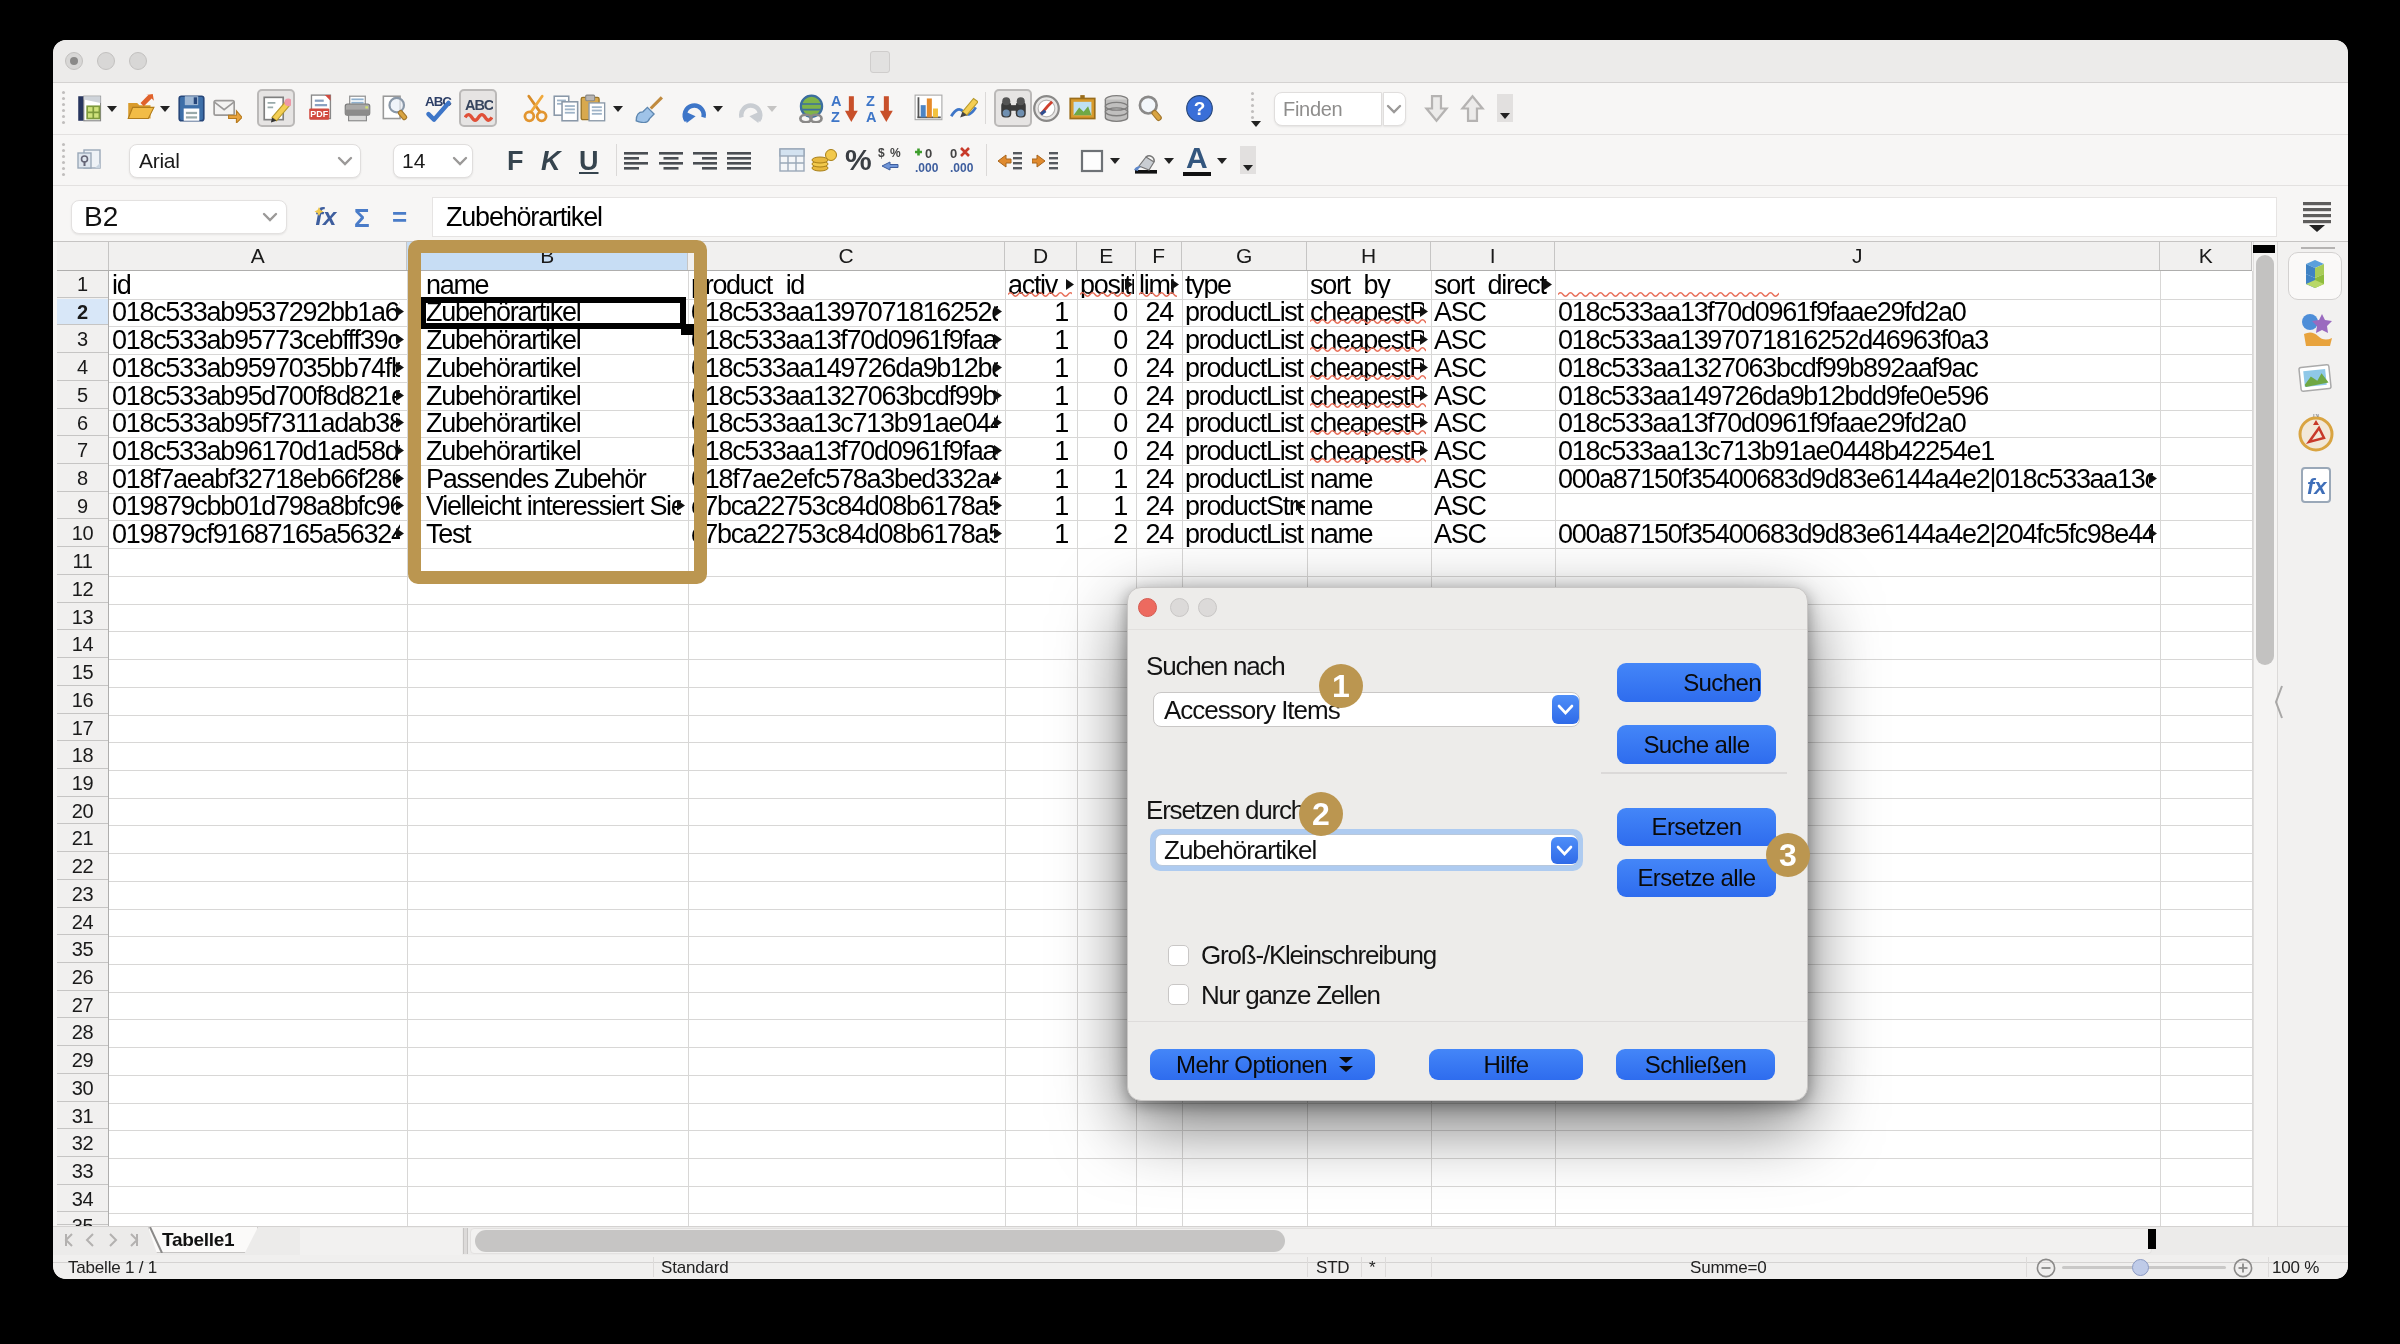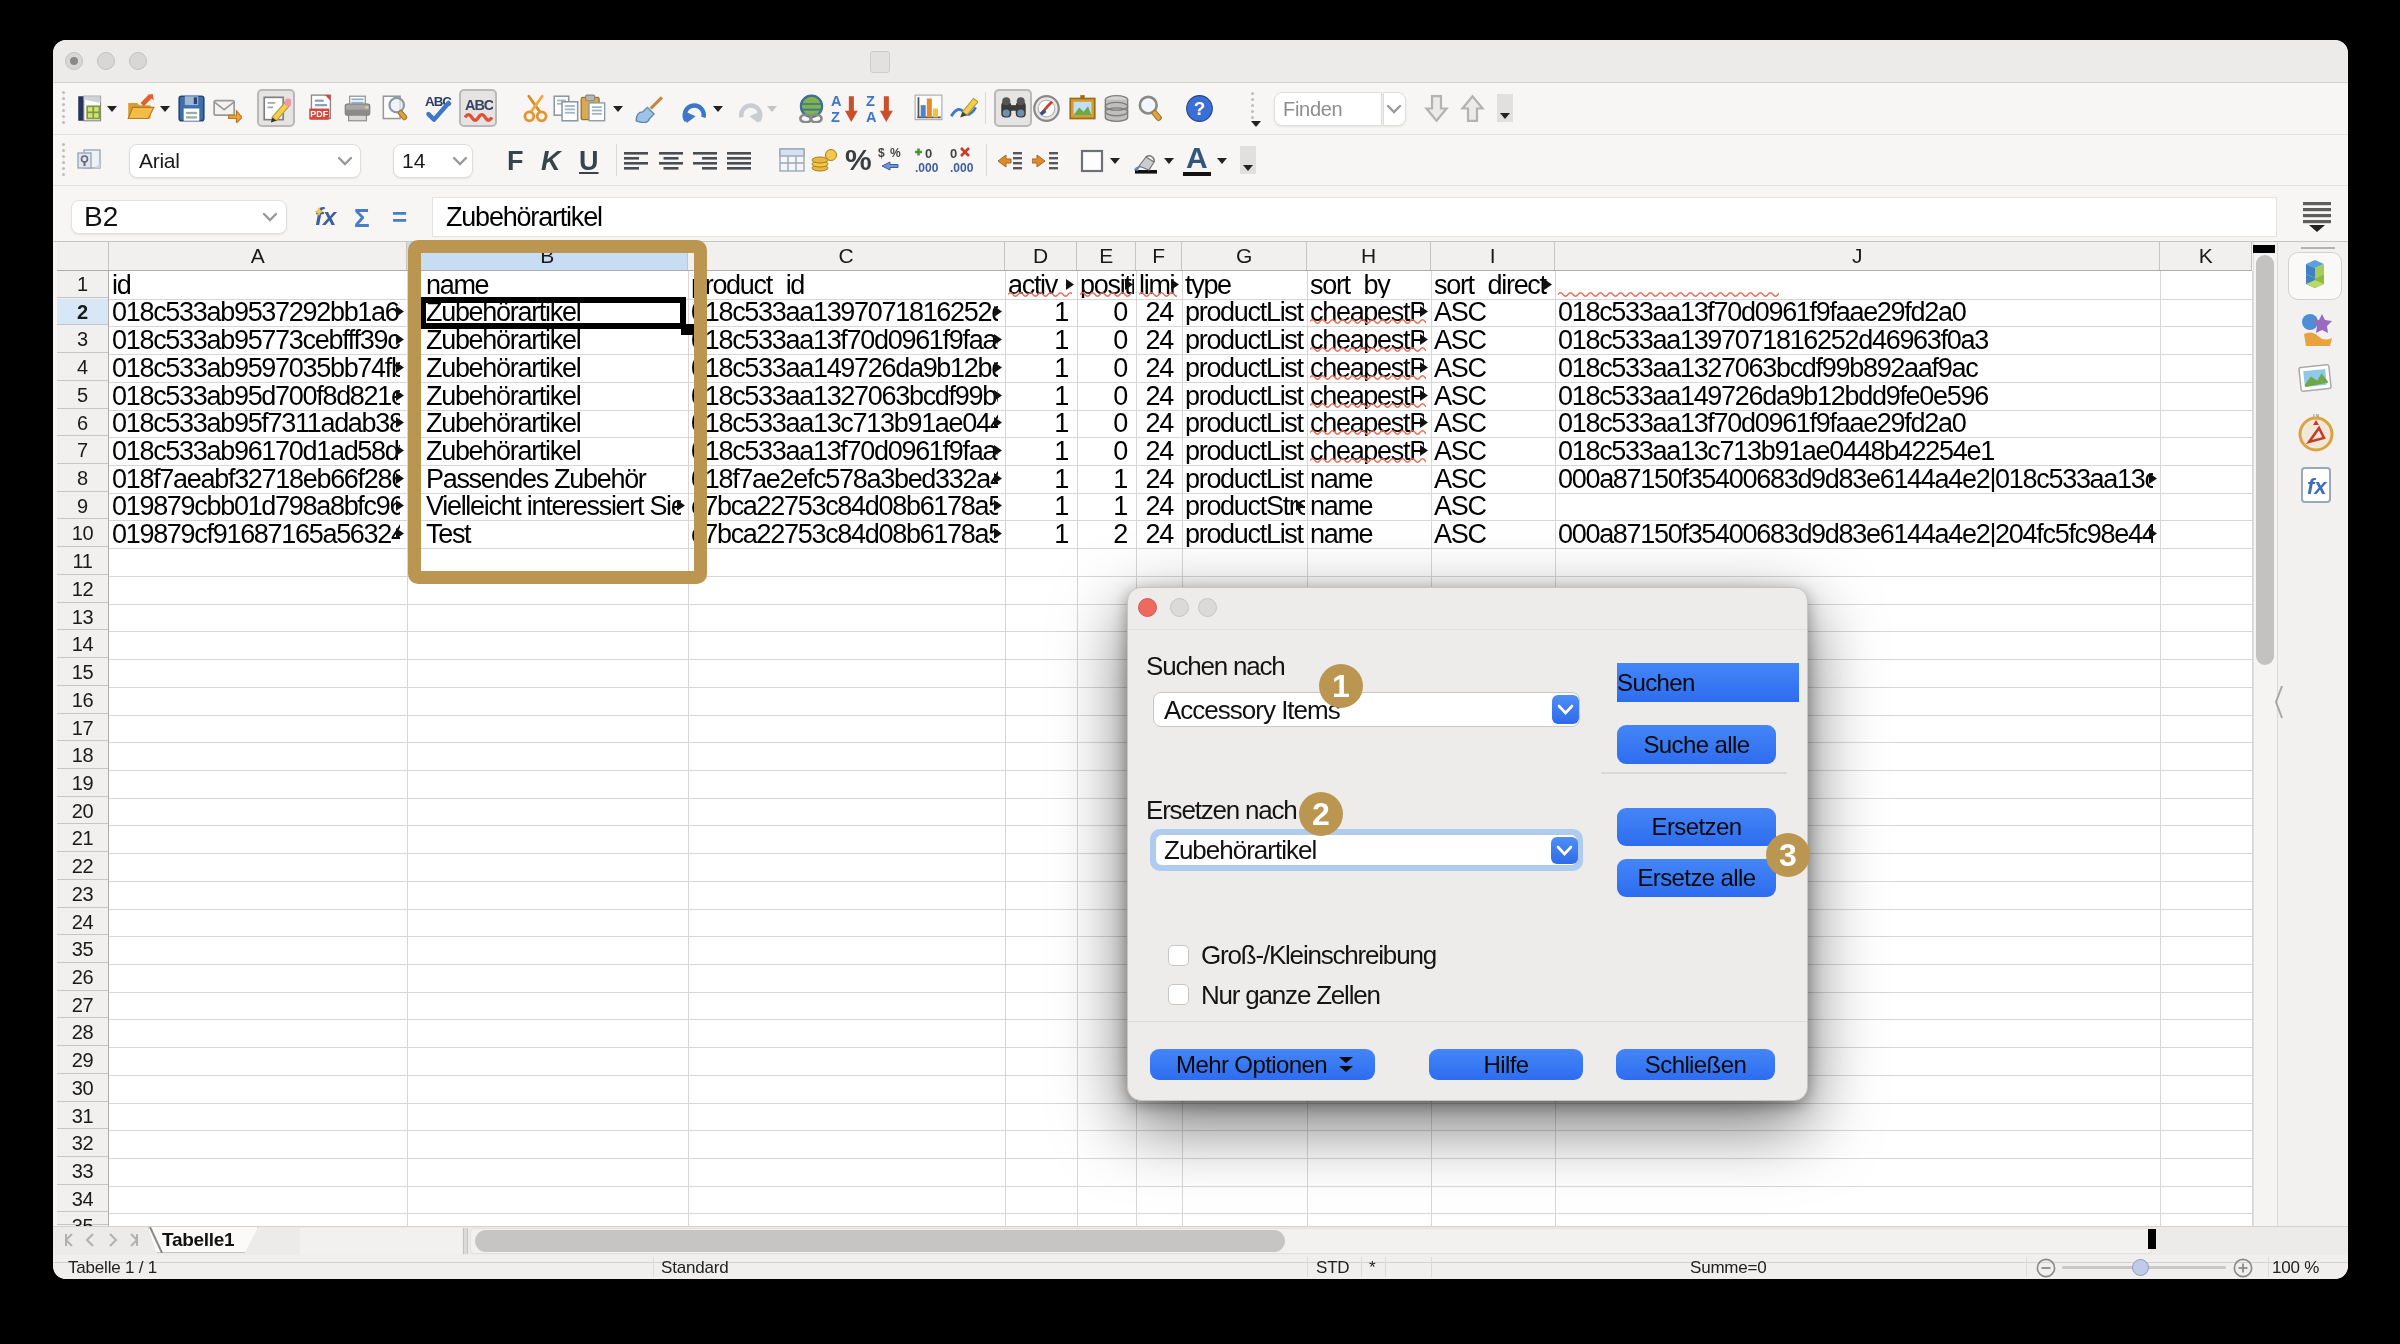--- a/index.html
+++ b/index.html
@@ -788,24 +788,24 @@
 <div class="ab " style="left:1117px;top:558px;width:19px;height:19px;border-radius:50%;background:#DCDAD9;border:1px solid #C8C6C5"></div>
 <div class="ab " style="left:1145px;top:558px;width:19px;height:19px;border-radius:50%;background:#DCDAD9;border:1px solid #C8C6C5"></div>
 <div class="ab " style="left:1075px;top:589px;width:679px;height:1px;background:#E2E0DE"></div>
 <div class="ab" style="left:1093px;top:610px;height:32px;line-height:32px;color:#141414;font-size:26px;letter-spacing:-1.2px">Suchen nach</div>
 <div class="ab " style="left:1100px;top:652px;width:427px;height:35px;background:#fff;border:1.5px solid #C9C7C6;border-radius:8px"></div>
 <div class="ab" style="left:1111px;top:654px;height:32px;line-height:32px;color:#111;font-size:26px;letter-spacing:-1.0px">Accessory Items</div>
 <div class="ab " style="left:1499px;top:655px;width:27px;height:29px;background:linear-gradient(#4E8EF8,#2F6AE8);border-radius:6px"></div>
 <svg class="ab" style="left:1504px;top:663px;" width="17" height="13" viewBox="0 0 17 13">
       <path d="M2 3 L8.5 10 L15 3" fill="none" stroke="#fff" stroke-width="2.6" stroke-linecap="round"></path>
     </svg>
-<div class="ab " style="left:1564px;top:623px;width:182px;height:39px;background:linear-gradient(#4486F8,#2E6CEE);border-radius:0;color:#0A0A0A;font-size:24px;text-align:left;line-height:39px;letter-spacing:-0.6px">Suchen</div>
+<div class="ab " style="left:1564px;top:623px;width:144px;height:39px;background:linear-gradient(#4486F8,#2E6CEE);border-radius:9px;color:#0A0A0A;font-size:24px;text-align:right;line-height:39px;letter-spacing:-0.6px">Suchen</div>
 <div class="ab " style="left:1564px;top:685px;width:159px;height:39px;background:linear-gradient(#4486F8,#2E6CEE);border-radius:9px;color:#0A0A0A;font-size:24px;text-align:center;line-height:39px;letter-spacing:-0.6px">Suche alle</div>
 <div class="ab " style="left:1548px;top:732px;width:186px;height:2px;background:#DBD9D8"></div>
-<div class="ab" style="left:1093px;top:754px;height:32px;line-height:32px;color:#141414;font-size:26px;letter-spacing:-1.2px">Ersetzen nach</div>
+<div class="ab" style="left:1093px;top:754px;height:32px;line-height:32px;color:#141414;font-size:26px;letter-spacing:-1.2px">Ersetzen durch</div>
 <div class="ab " style="left:1097px;top:789px;width:433px;height:42px;background:#AECBF0;border-radius:10px"></div>
 <div class="ab " style="left:1102px;top:794px;width:423px;height:32px;background:#fff;border:1px solid #B8C8DC;border-radius:7px"></div>
 <div class="ab" style="left:1111px;top:794px;height:32px;line-height:32px;color:#111;font-size:26px;letter-spacing:-1.0px">Zubehörartikel</div>
 <div class="ab " style="left:1498px;top:797px;width:27px;height:27px;background:linear-gradient(#4E8EF8,#2F6AE8);border-radius:6px"></div>
 <svg class="ab" style="left:1503px;top:804px;" width="17" height="13" viewBox="0 0 17 13">
       <path d="M2 3 L8.5 10 L15 3" fill="none" stroke="#fff" stroke-width="2.6" stroke-linecap="round"></path>
     </svg>
 <div class="ab " style="left:1564px;top:768px;width:159px;height:38px;background:linear-gradient(#4486F8,#2E6CEE);border-radius:9px;color:#0A0A0A;font-size:24px;text-align:center;line-height:38px;letter-spacing:-0.6px">Ersetzen</div>
 <div class="ab " style="left:1564px;top:819px;width:159px;height:38px;background:linear-gradient(#4486F8,#2E6CEE);border-radius:9px;color:#0A0A0A;font-size:24px;text-align:center;line-height:38px;letter-spacing:-0.6px">Ersetze alle</div>
 <div class="ab " style="left:1115px;top:905px;width:21px;height:21px;background:#fff;border:1px solid #C9C7C6;border-radius:5px"></div>

